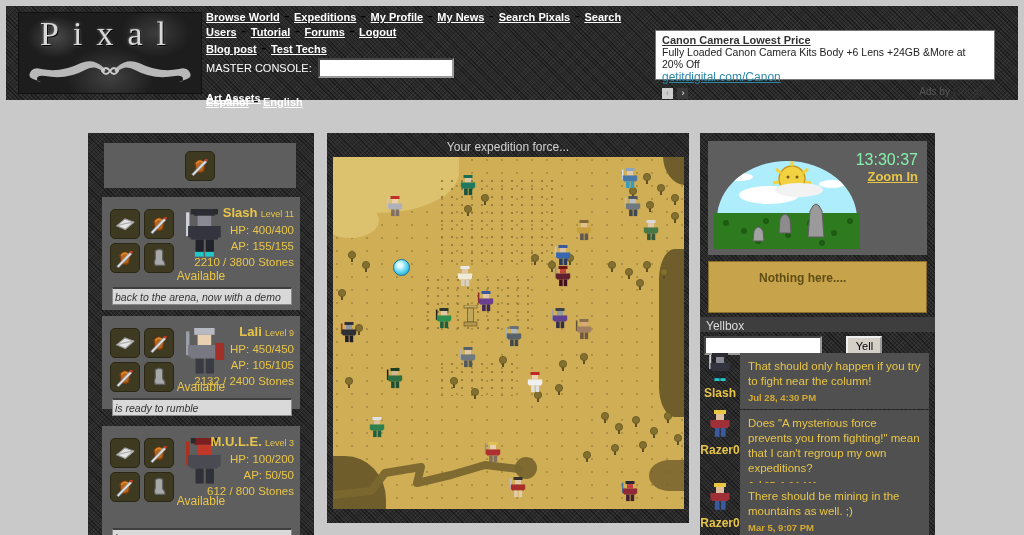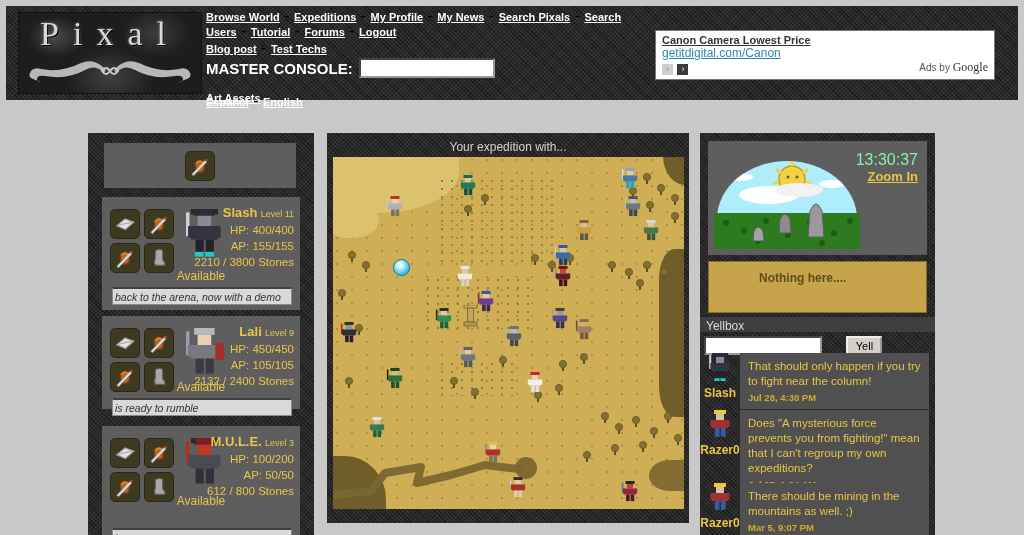--- a/index.html
+++ b/index.html
@@ -26,21 +26,21 @@
       radial-gradient(40px 30px at 20% 30%, #4a4a4a 0%, transparent 70%),
       radial-gradient(50px 35px at 75% 25%, #3c3c3c 0%, transparent 70%),
       radial-gradient(60px 40px at 50% 80%, #414141 0%, transparent 75%),
       #1d1d1d;
     text-align:center;}
   #logo .word{font-family:"Liberation Serif",serif;font-size:34px;color:#d8d8d8;
     letter-spacing:14px;text-shadow:1px 1px 0 #000,0 0 3px #888;display:block;margin-top:2px;}
   #navblock{left:200px;top:3px;width:440px;}
   .navrow{margin-bottom:2px;line-height:14px;}
   .consolerow{margin-top:2px;display:flex;align-items:center;}
-  .consolelabel{color:#fff;font-weight:bold;font-size:15px;margin-right:6px;}
+  .consolelabel{color:#fff;font-weight:normal;font-size:11px;margin-right:6px;}
   .consoleinput{width:128px;height:14px;border:2px inset #9a9a9a;background:#fff;font-size:11px;}
   #artassets{margin-top:10px;}
   #langrow{left:200px;top:86px;}
   
   #adbox{left:649px;top:24px;width:340px;height:50px;background:#fff;border:1px solid #777;
     padding:3px 6px;box-sizing:border-box;}
   #adtitle{font-size:11px;font-weight:bold;color:#333;text-decoration:underline;display:block;}
   #adbody{font-size:10.5px;color:#222;display:block;line-height:12px;}
   #adurl{font-size:12px;color:#2d88a8;display:block;}
   .adarrow{display:inline-block;width:11px;height:11px;font-size:9px;line-height:11px;
@@ -135,20 +135,21 @@
       <input class="consoleinput" type="text" value="" style="">
     </div>
     <div id="artassets">
       <a class="hlink" href="#">Art Assets</a>
     </div>
   </div>
   <div id="langrow" class="abs"><a class="hlink" href="#">Español</a> - <a class="hlink" href="#">English</a></div>
 
   <div id="adbox" class="abs">
     <a id="adtitle" href="#">Canon Camera Lowest Price</a>
+    <span id="adbody">Fully Loaded Canon Camera Kits Body +6 Lens +24GB &amp;More at 20% Off</span>
     <a id="adurl" href="#">getitdigital.com/Canon</a>
     <span class="adarrow" id="adprev">‹</span>
     <span class="adarrow" id="adnext">›</span>
     <span id="adsby">
       <span>Ads by</span> <span class="g">Google</span>
     </span>
   </div>
 </div>
 
 <div id="leftcol" class="abs weave">
@@ -318,21 +319,21 @@
       <div>HP: 100/200</div>
       <div>AP: 50/50</div>
       <div>612 / 800 Stones</div>
     </div>
     <div class="avail">Available</div>
     <input class="motto" type="text" value="is..." style="">
   </div>
 </div>
 
 <div id="midcol" class="abs weave">
-  <div id="maptitle" class="abs">Your expedition with...</div>
+  <div id="maptitle" class="abs">Your expedition force...</div>
   <div id="map" class="abs">
     <div class="lightsand" style="left:-6%;top:-5%;width:42%;height:21%;border-radius:0 0 55% 25%;"></div>
     <div class="lightsand" style="left:-3%;top:13%;width:16%;height:10%;border-radius:50%;"></div>
     <div class="terr" style="right:-3%;top:-4%;width:9%;height:12%;border-radius:0 0 0 70%;"></div>
     <div class="terr" style="right:-3%;top:26%;width:10%;height:48%;border-radius:45% 0 0 45% / 18% 0 0 18%;"></div>
     <div class="terr" style="left:-3%;bottom:-4%;width:18%;height:19%;border-radius:0 65% 0 0;"></div>
     <div class="terr" style="right:-2%;bottom:5%;width:12%;height:9%;border-radius:60% 0 0 60%;opacity:.8;"></div>
     <div class="scrub" style="left:30%;top:6%;width:34%;height:24%;"></div>
     <div class="scrub" style="left:26%;top:34%;width:30%;height:16%;"></div>
     <div class="scrub" style="left:30%;top:58%;width:22%;height:10%;"></div>

